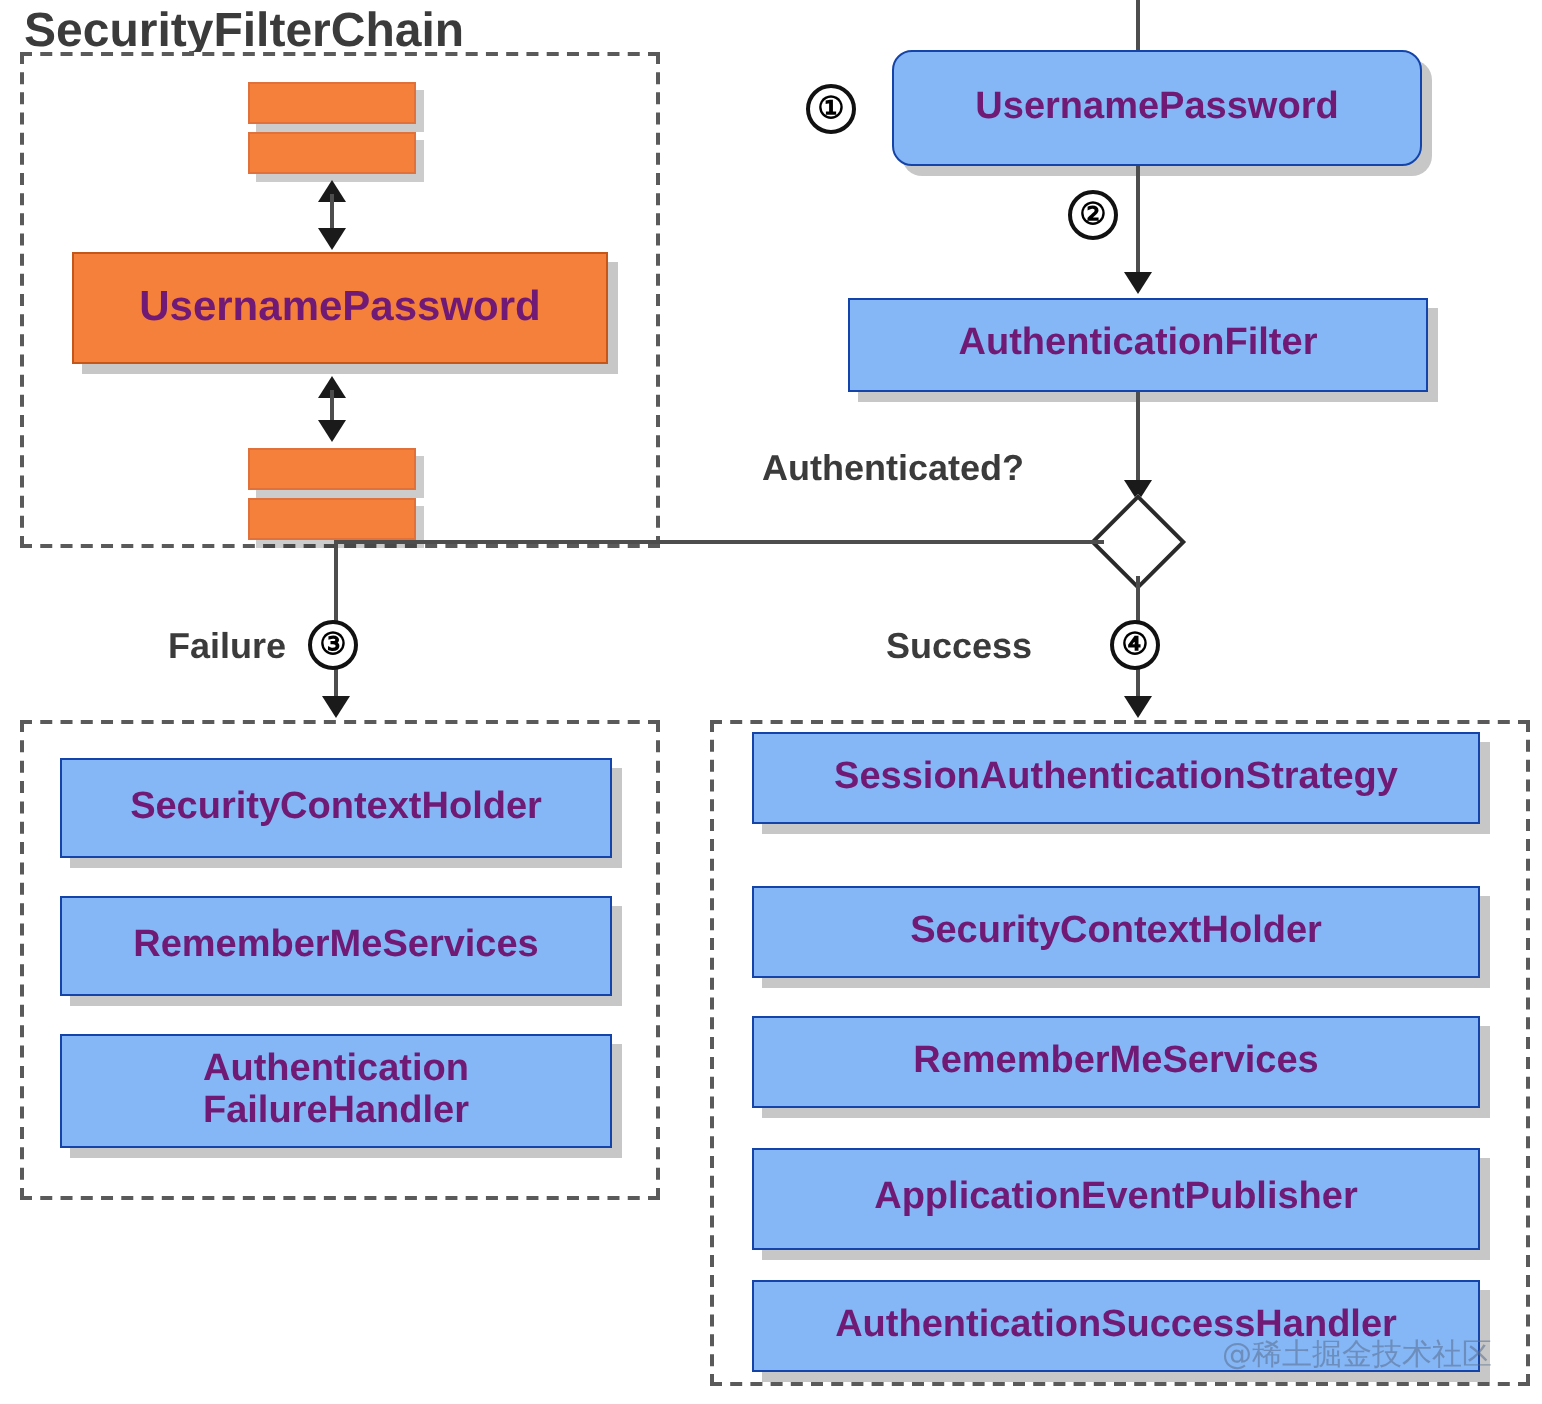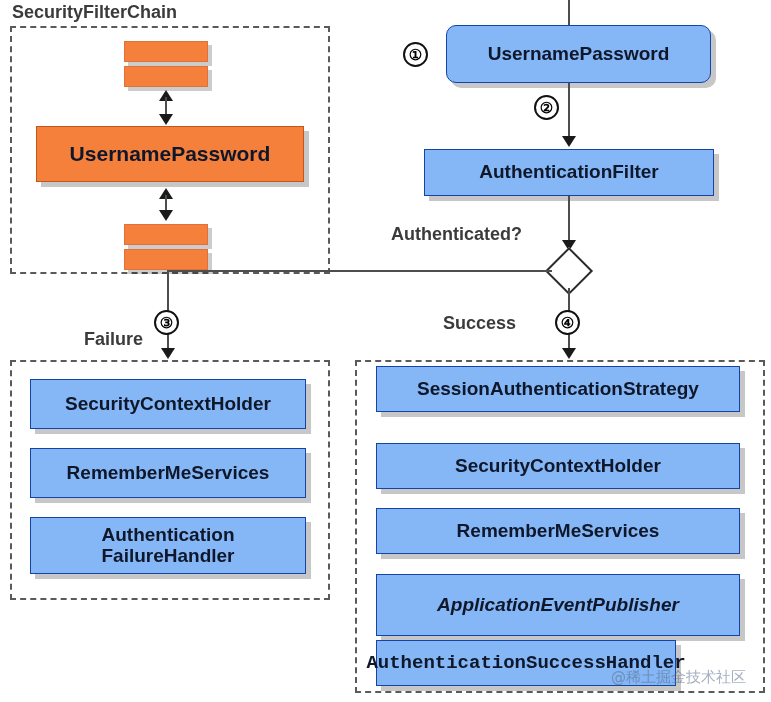--- a/index.html
+++ b/index.html
@@ -18,37 +18,37 @@
 
   
   .abs { position: absolute; box-sizing: border-box; }
 
   
   .group-box {
     border: 2px dashed #5a5a5a;
     background: #ffffff;
   }
   .group-title {
-    font-size: 18px;
+    font-size: 24px;
     font-weight: bold;
     color: #3b3b3b;
     white-space: nowrap;
     letter-spacing: 0px;
   }
 
   
   .node {
     box-sizing: border-box;
     display: flex;
     align-items: center;
     justify-content: center;
     text-align: center;
     font-weight: bold;
     line-height: 1.08;
-    color: #0f172a;
+    color: #701a75;
     box-shadow: 5px 5px 0 rgba(0,0,0,0.22);
   }
   .node-blue {
     background: #85b6f5;
     border: 1px solid #1544a8;
     font-size: 19px;
   }
   .node-orange {
     background: #f5803c;
     border: 1px solid #c4561a;
@@ -165,33 +165,33 @@
 
   <div class="abs step" style="left:534px; top:95px;">②</div>
 
   <div class="abs node node-blue" style="left:424px; top:149px; width:290px; height:47px;">
     <span>AuthenticationFilter</span>
   </div>
 
   <div class="abs vline" style="left:568px; top:196px; height:48px;"></div>
   <div class="abs arrow-down" style="left:562px; top:240px;"></div>
 
-  <div class="abs edge-label" style="left:381px; top:224px;margin-left:10px;">Authenticated?</div>
+  <div class="abs edge-label" style="left:381px; top:224px;">Authenticated?</div>
 
   <div class="abs diamond" style="left:552px; top:254px;"></div>
 
   <div class="abs vline" style="left:568px; top:288px; height:62px;"></div>
   <div class="abs arrow-down" style="left:562px; top:348px;"></div>
   <div class="abs edge-label" style="left:443px; top:313px;">Success</div>
   <div class="abs step" style="left:555px; top:310px;">④</div>
 
   <div class="abs hline" style="left:167px; top:270px; width:385px;"></div>
   <div class="abs vline" style="left:167px; top:270px; height:80px;"></div>
   <div class="abs arrow-down" style="left:161px; top:348px;"></div>
-  <div class="abs edge-label" style="left:84px; top:329px;">Failure</div>
+  <div class="abs edge-label" style="left:84px; top:313px;">Failure</div>
   <div class="abs step" style="left:154px; top:310px;">③</div>
 
   <div class="abs group-box" style="left:10px; top:360px; width:320px; height:240px;"></div>
 
   <div class="abs node node-blue" style="left:30px; top:379px; width:276px; height:50px;">
     <span>SecurityContextHolder</span>
   </div>
 
   <div class="abs node node-blue" style="left:30px; top:448px; width:276px; height:50px;">
     <span>RememberMeServices</span>
@@ -209,23 +209,23 @@
   </div>
 
   <div class="abs node node-blue" style="left:376px; top:443px; width:364px; height:46px;">
     <span>SecurityContextHolder</span>
   </div>
 
   <div class="abs node node-blue" style="left:376px; top:508px; width:364px; height:46px;">
     <span>RememberMeServices</span>
   </div>
 
-  <div class="abs node node-blue" style="left:376px; top:574px; width:364px; height:62px;font-style:italic;">
+  <div class="abs node node-blue" style="left:376px; top:574px; width:364px; height:51px;">
     <span>ApplicationEventPublisher</span>
   </div>
 
-  <div class="abs node node-blue" style="left:376px; top:640px; width:300px; height:46px;font-family:Liberation Mono, monospace;">
+  <div class="abs node node-blue" style="left:376px; top:640px; width:364px; height:46px;">
     <span>AuthenticationSuccessHandler</span>
   </div>
 
   <div class="abs watermark" style="left:611px; top:668px;">@稀土掘金技术社区</div>
 
 </div>
 
 </body></html>

